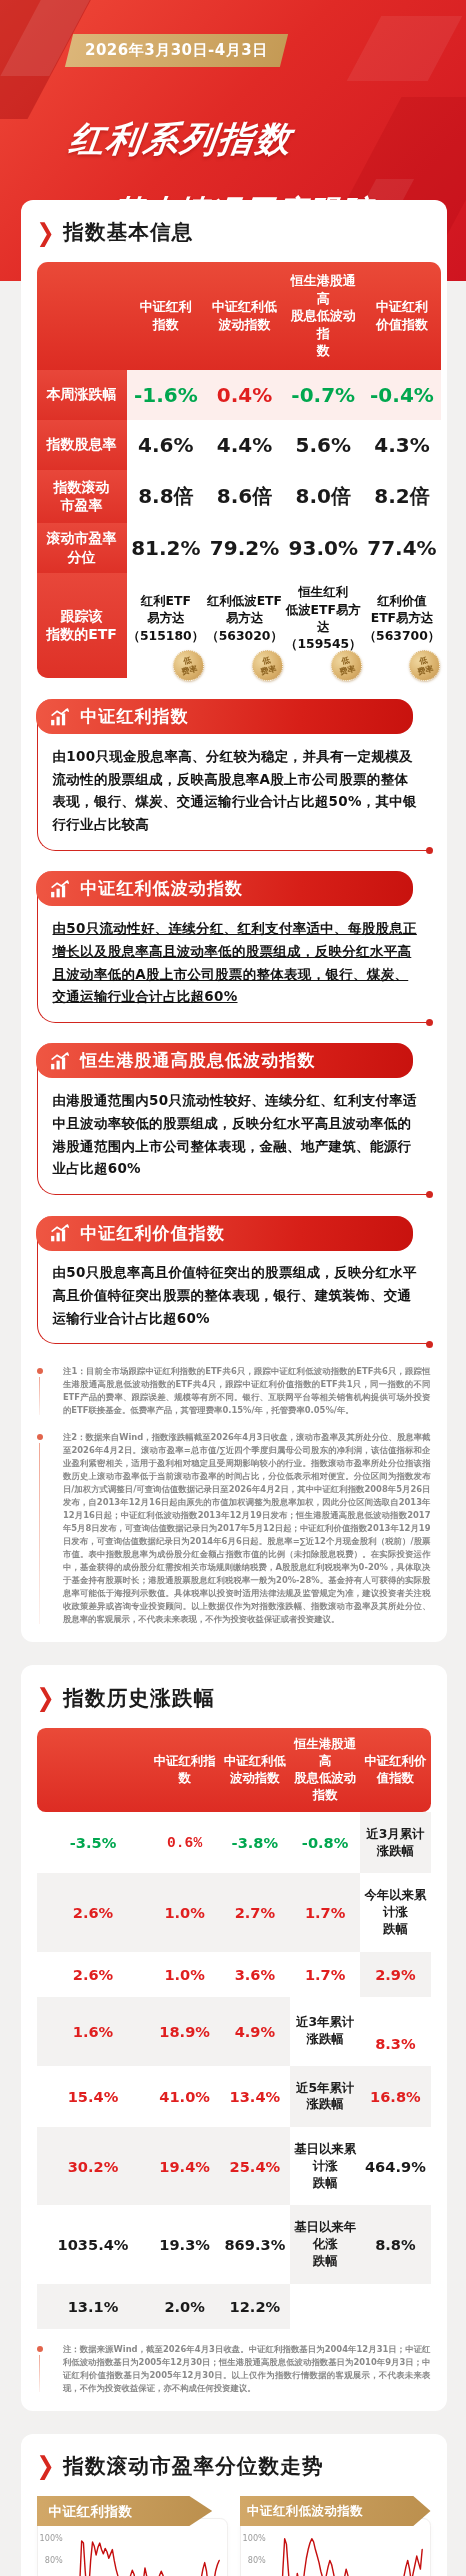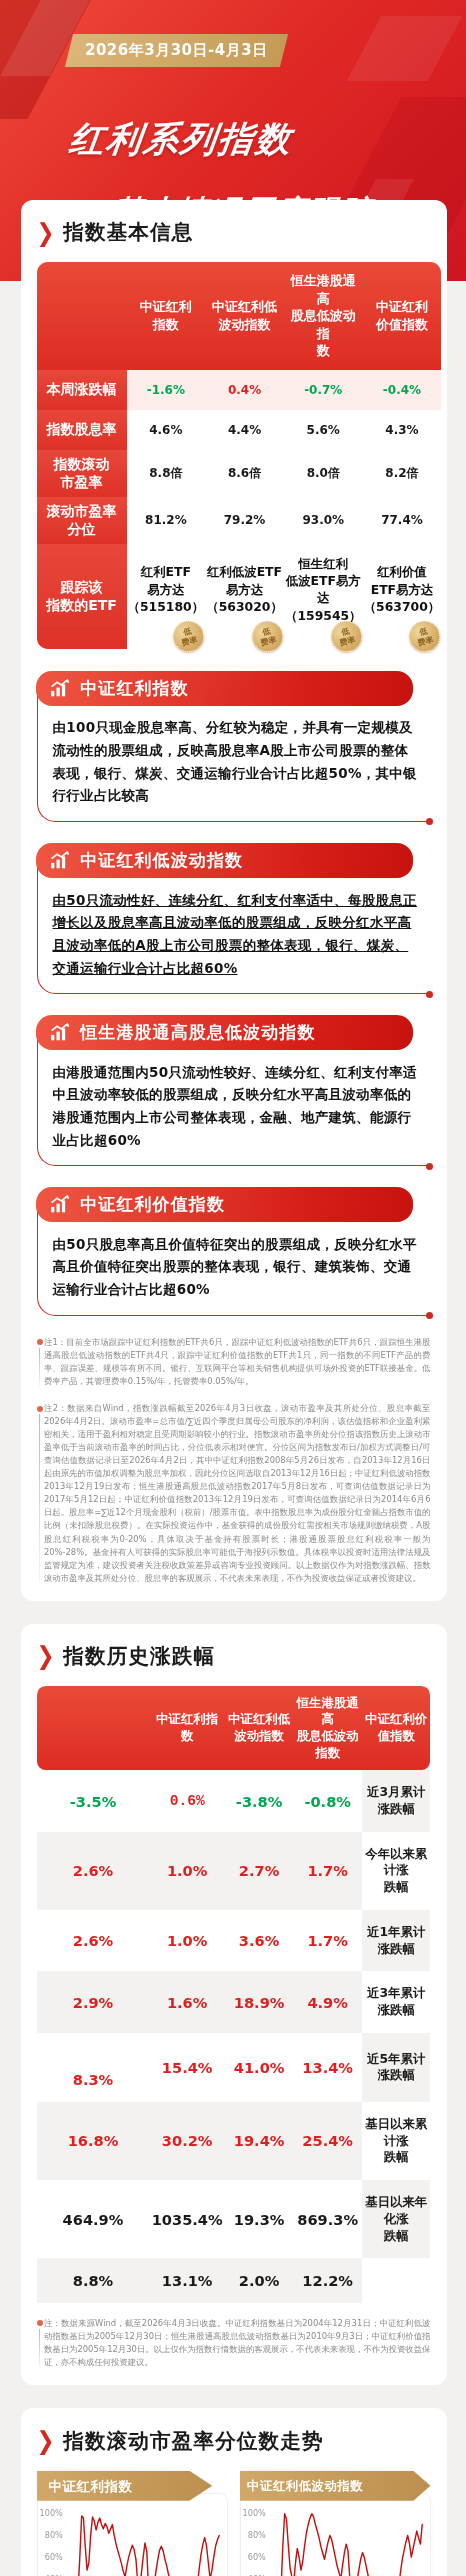--- a/index.html
+++ b/index.html
@@ -28,35 +28,35 @@
   .sec-title h2 { font-size:20.6px; color:#1b1b1b; letter-spacing:1.1px; }
 
   
   .bi-table { display:grid; grid-template-columns:90px repeat(4,1fr); }
   .bi-cell { display:flex; align-items:center; justify-content:center; text-align:center; }
   .bi-head { background:linear-gradient(180deg,#ea4a38,#dd2c23); color:#fff; font-weight:bold; font-size:13px; line-height:1.35; padding:9.7px 3.2px; min-height:80px; }
   .bi-head.corner { border-radius:10.8px 0 0 0; }
   .bi-head.last { border-radius:0 10.8px 0 0; }
   .bi-label { background:linear-gradient(180deg,#e8473a,#de3127); color:#fff; font-weight:bold; font-size:14px; line-height:1.3; padding:5.4px 4.3px; }
   .bi-label.etf { border-radius:0 0 0 10.8px; }
-  .bi-val { font-size:12px; font-weight:bold; padding:13px 2.2px; }
+  .bi-val { font-size:20px; font-weight:bold; padding:13px 2.2px; }
   .row-pink { background:#fdeeec; }
   .etf-cell { position:relative; flex-direction:column; font-size:12.4px; font-weight:bold; color:#111; line-height:1.4; padding:10.8px 1.1px 25px; white-space:pre-line; }
   .seal { position:absolute; right:1.1px; bottom:-3.2px; width:31px; height:31px; border-radius:50%; background:radial-gradient(circle at 35% 30%,#f0d79f,#d9b06a 60%,#c49552); border:1.1px dotted rgba(255,255,255,.8); color:#8d6320; font-size:8px; font-weight:bold; display:flex; align-items:center; justify-content:center; text-align:center; line-height:1.15; transform:rotate(-12deg); white-space:pre-line; box-shadow:0 1.1px 2.2px rgba(150,100,30,.4); }
 
   
   .desc-wrap { margin-top:21.6px; }
   .desc-block { position:relative; border-left:1.6px solid #d2261f; border-bottom:1.6px solid #d2261f; border-radius:15px 0 1.1px 18.4px; margin-bottom:20.6px; }
   .desc-block::after { content:""; position:absolute; right:-2.7px; bottom:-4.3px; width:7px; height:7px; border-radius:50%; background:#d2261f; }
   .desc-banner { display:flex; align-items:center; gap:10.8px; background:linear-gradient(100deg,#ef5743 0%,#d71f18 70%,#c8120e 100%); color:#fff; border-radius:16px; min-height:35px; padding:4.3px 14px; margin-left:-1.6px; width:calc(100% - 16px); }
   .desc-banner .ttl { font-size:17px; font-weight:bold; letter-spacing:1.1px; }
   .desc-body { padding:10.8px 10.8px 14px 15px; font-size:13.5px; line-height:1.68; color:#141414; font-weight:600; letter-spacing:0.3px; }
 
   
-  .note { display:flex; gap:2px; margin-top:14px; }
+  .note { display:flex; gap:21px; margin-top:14px;font-weight:bold; }
   .note-marker { flex:0 0 5.4px; position:relative; }
   .note-marker::before { content:""; position:absolute; left:0; top:3.2px; width:6px; height:6px; border-radius:50%; background:#e2654c; }
   .note-marker::after { content:""; position:absolute; left:2.2px; top:12px; bottom:2.2px; width:1.1px; background:linear-gradient(180deg,#f0a492,rgba(240,164,146,.15)); }
   .note-text { color:#8a8a8a; font-size:8.4px; line-height:1.55; text-align:justify; }
 
   
   .hi-table { display:grid; grid-template-columns:113px repeat(4,1fr); }
   .hi-head { background:linear-gradient(180deg,#ea4a38,#dd2c23); color:#fff; font-weight:bold; font-size:12.4px; line-height:1.35; display:flex; align-items:center; justify-content:center; text-align:center; padding:8.7px 2.2px; min-height:69px; }
   .hi-head.corner { border-radius:8.7px 0 0 8.7px; }
   .hi-head.last { border-radius:0 8.7px 8.7px 0; }
@@ -239,21 +239,20 @@
         <div class="hi-cell hi-val row-gray" style="white-space: pre-line; color: rgb(224, 31, 31);">2.6%</div>
         <div class="hi-cell hi-val row-gray" style="white-space: pre-line; color: rgb(224, 31, 31);">1.0%</div>
         <div class="hi-cell hi-val row-gray" style="white-space: pre-line; color: rgb(224, 31, 31);">2.7%</div>
         <div class="hi-cell hi-val row-gray" style="white-space: pre-line; color: rgb(224, 31, 31);">1.7%</div>
         <div class="hi-cell hi-label" style="white-space: pre-line;">今年以来累计涨
 跌幅</div>
         <div class="hi-cell hi-val" style="white-space: pre-line; color: rgb(224, 31, 31);">2.6%</div>
         <div class="hi-cell hi-val" style="white-space: pre-line; color: rgb(224, 31, 31);">1.0%</div>
         <div class="hi-cell hi-val" style="white-space: pre-line; color: rgb(224, 31, 31);">3.6%</div>
         <div class="hi-cell hi-val" style="white-space: pre-line; color: rgb(224, 31, 31);">1.7%</div>
-        <div class="hi-cell hi-label row-gray" style="white-space: pre-line;">近1年累计涨跌幅</div>
         <div class="hi-cell hi-val row-gray" style="white-space: pre-line; color: rgb(224, 31, 31);">2.9%</div>
         <div class="hi-cell hi-val row-gray" style="white-space: pre-line; color: rgb(224, 31, 31);">1.6%</div>
         <div class="hi-cell hi-val row-gray" style="white-space: pre-line; color: rgb(224, 31, 31);">18.9%</div>
         <div class="hi-cell hi-val row-gray" style="white-space: pre-line; color: rgb(224, 31, 31);">4.9%</div>
         <div class="hi-cell hi-label" style="white-space: pre-line;">近3年累计涨跌幅</div>
         <div class="hi-cell hi-val" style="white-space: pre-line; color: rgb(224, 31, 31); margin-top: 24px;">8.3%</div>
         <div class="hi-cell hi-val" style="white-space: pre-line; color: rgb(224, 31, 31);">15.4%</div>
         <div class="hi-cell hi-val" style="white-space: pre-line; color: rgb(224, 31, 31);">41.0%</div>
         <div class="hi-cell hi-val" style="white-space: pre-line; color: rgb(224, 31, 31);">13.4%</div>
         <div class="hi-cell hi-label row-gray" style="white-space: pre-line;">近5年累计涨跌幅</div>

